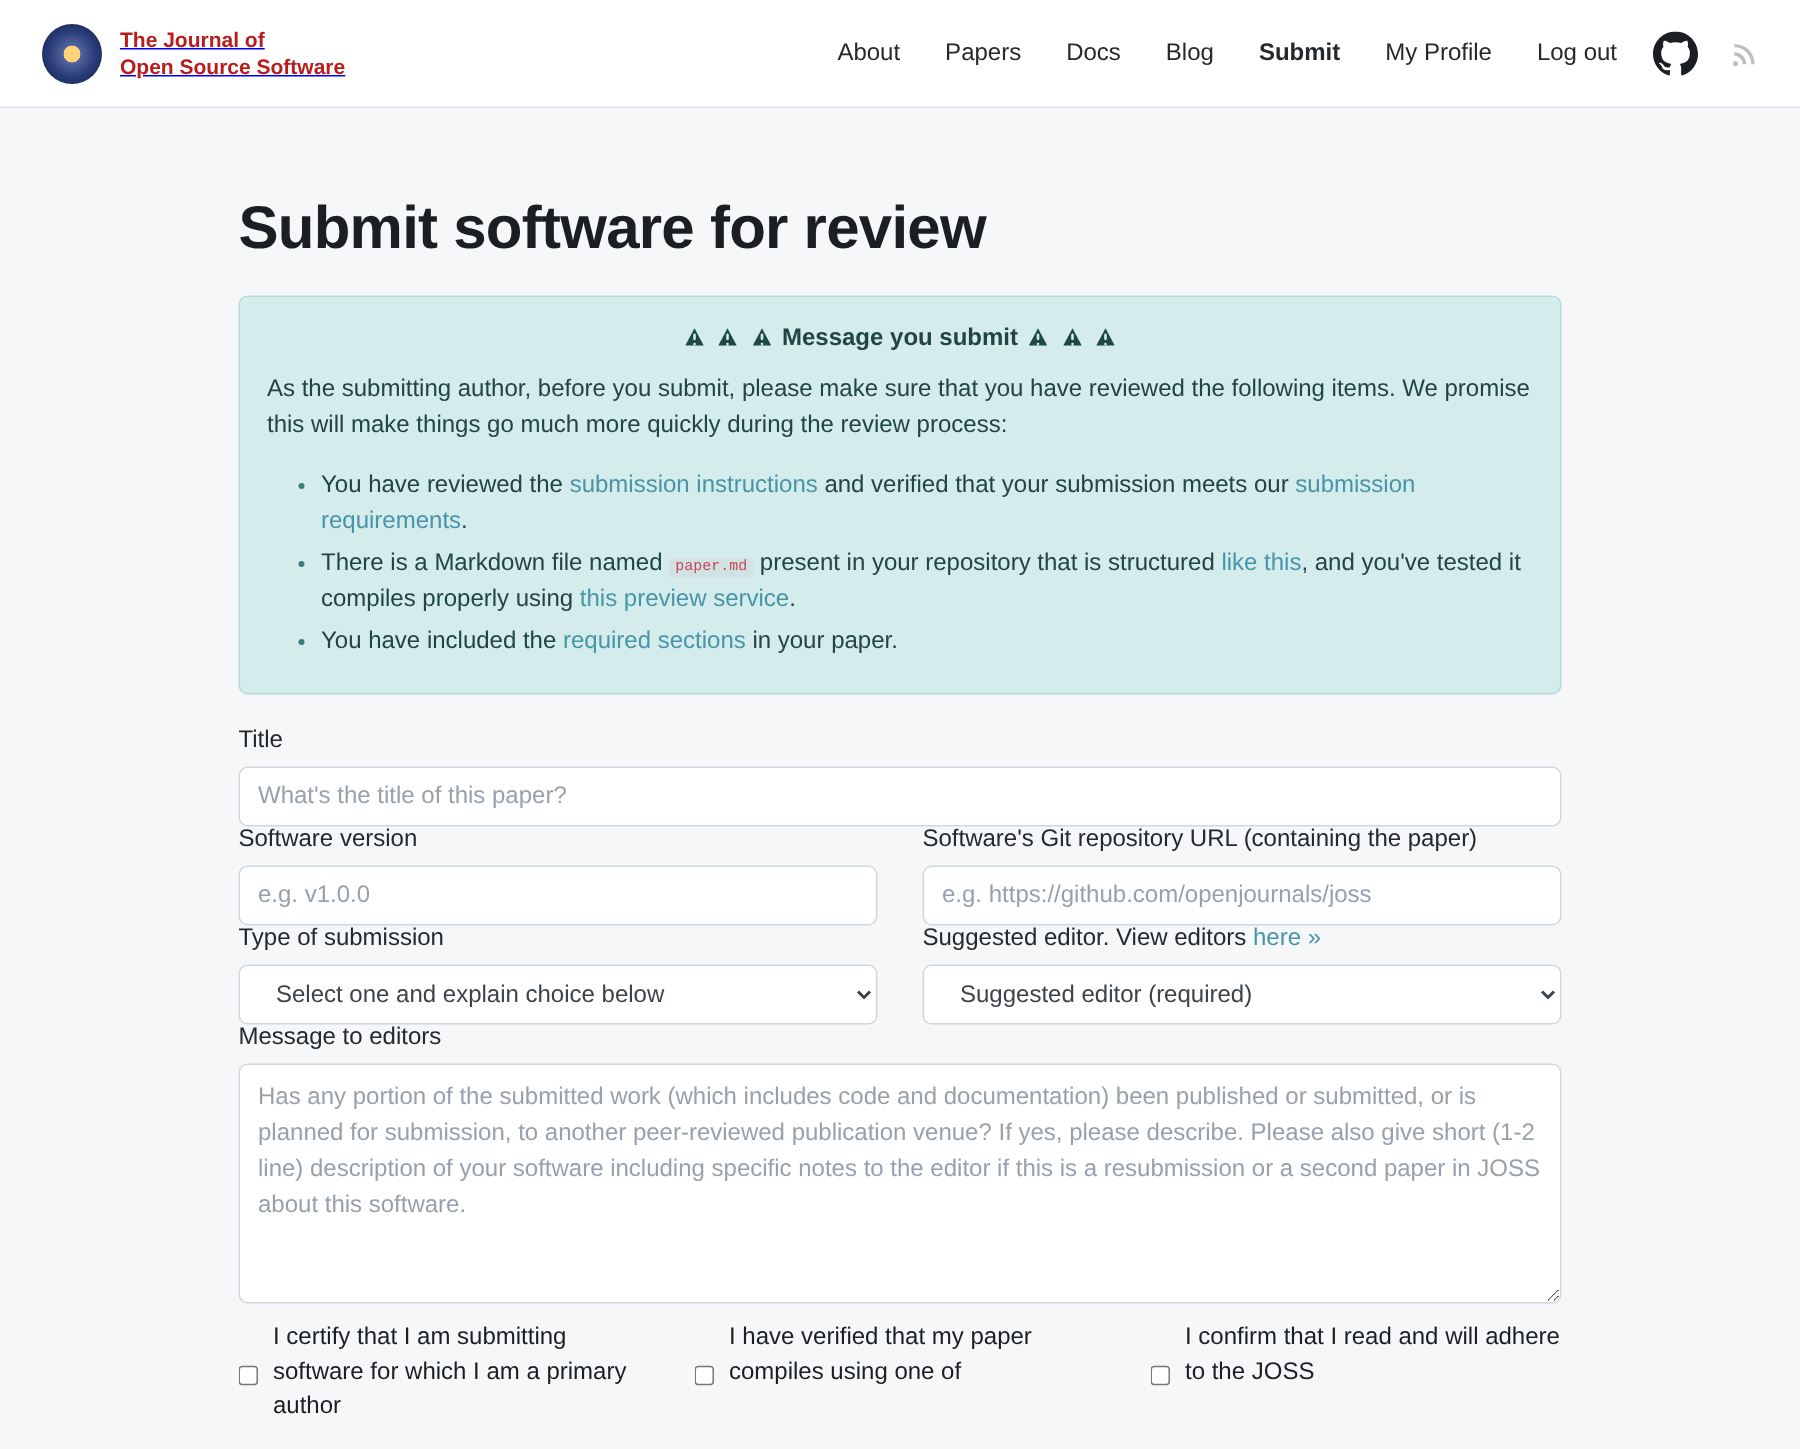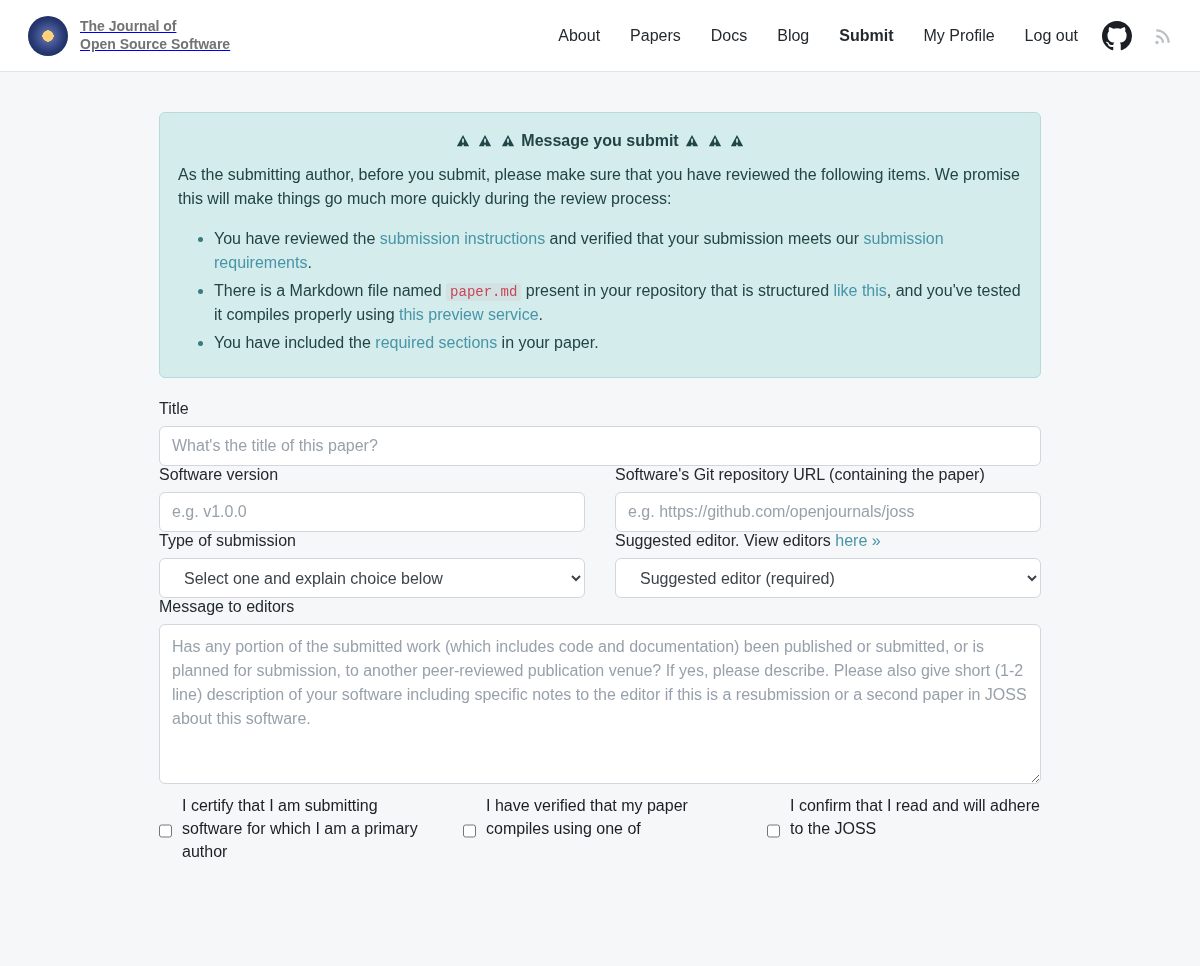--- a/index.html
+++ b/index.html
@@ -23,21 +23,21 @@
   background: radial-gradient(circle at 50% 50%, #6a7bb5 0%, #2a3c78 55%, #0e1a3e 100%);
   border-radius: 50%;
   position: relative;
   display: flex; align-items: center; justify-content: center;
 }
 .logo-badge::before {
   content: ""; position: absolute; inset: 6px;
   background: radial-gradient(circle, #ffd27a 0 28%, transparent 29%);
   border-radius: 50%;
 }
-.brand-text { font-size: 14px; line-height: 1.25; font-weight: 600; color: #737373; }
+.brand-text { font-size: 14px; line-height: 1.25; font-weight: 600; color: #b91c1c; }
 .spacer { flex: 1; }
 .nav { display: flex; align-items: center; gap: 30px; margin-right: 24px; }
 .nav a { color: #24292e; text-decoration: none; font-size: 16px; }
 .nav a.active { font-weight: 700; }
 .nav-icons { display: flex; align-items: center; gap: 22px; }
 .gh-icon, .rss-icon { display: inline-flex; }
 .rss-icon svg { opacity: 0.45; }
 .page { max-width: 882px; margin: 0 auto; padding: 40px 0 60px; }
 h1 { font-size: 40px; font-weight: 700; margin: 18px 0 22px; letter-spacing: -0.5px; }
 .notice {
@@ -51,21 +51,21 @@
 }
 .notice-title { text-align: center; font-weight: 700; margin-bottom: 8px; }
 .warn-icon { display: inline-block; margin: 0 2px; vertical-align: -2px; }
 .notice p { margin-bottom: 10px; }
 .notice ul { padding-left: 36px; margin-top: 16px; }
 .notice li { margin: 4px 0; }
 .notice li::marker { color: #3a7b7b; }
 a.link { color: #4795a7; text-decoration: none; }
 code.inline {
   font-family: SFMono-Regular, Consolas, "Liberation Mono", Menlo, monospace;
-  font-size: 14px;
+  font-size: 10px;
   color: #c5475a;
   background: rgba(173,120,120,0.08);
   padding: 1px 4px;
   border-radius: 3px;
 }
 .form { margin-top: 22px; }
 .field-label { font-size: 16px; color: #24292e; margin-bottom: 8px; display: block; }
 .row { display: flex; gap: 30px; }
 .col { flex: 1; }
 .field-block { }
@@ -120,20 +120,21 @@
     </a>
     <a href="#" class="rss-icon">
       <svg width="18" height="18" viewBox="0 0 16 16">
           <path fill="#6a737d" d="M2 2v2a10 10 0 0 1 10 10h2A12 12 0 0 0 2 2zm0 5v2a5 5 0 0 1 5 5h2a7 7 0 0 0-7-7zm1.5 5.5A1.5 1.5 0 1 0 3.5 15 1.5 1.5 0 0 0 3.5 12.5z"></path>
         </svg>
     </a>
   </div>
 </div>
 
 <div class="page">
+  <h1>Submit software for review</h1>
 
   <div class="notice">
     <div class="notice-title">
       <span class="warn-icon">
         <svg width="14" height="14" viewBox="0 0 16 16">
             <path fill="#1f4747" d="M8 1l7 13H1L8 1zm0 4a1 1 0 00-1 1v3a1 1 0 002 0V6a1 1 0 00-1-1zm0 7a1 1 0 100 2 1 1 0 000-2z"></path>
           </svg>
       </span>
       <span class="warn-icon">
         <svg width="14" height="14" viewBox="0 0 16 16">

